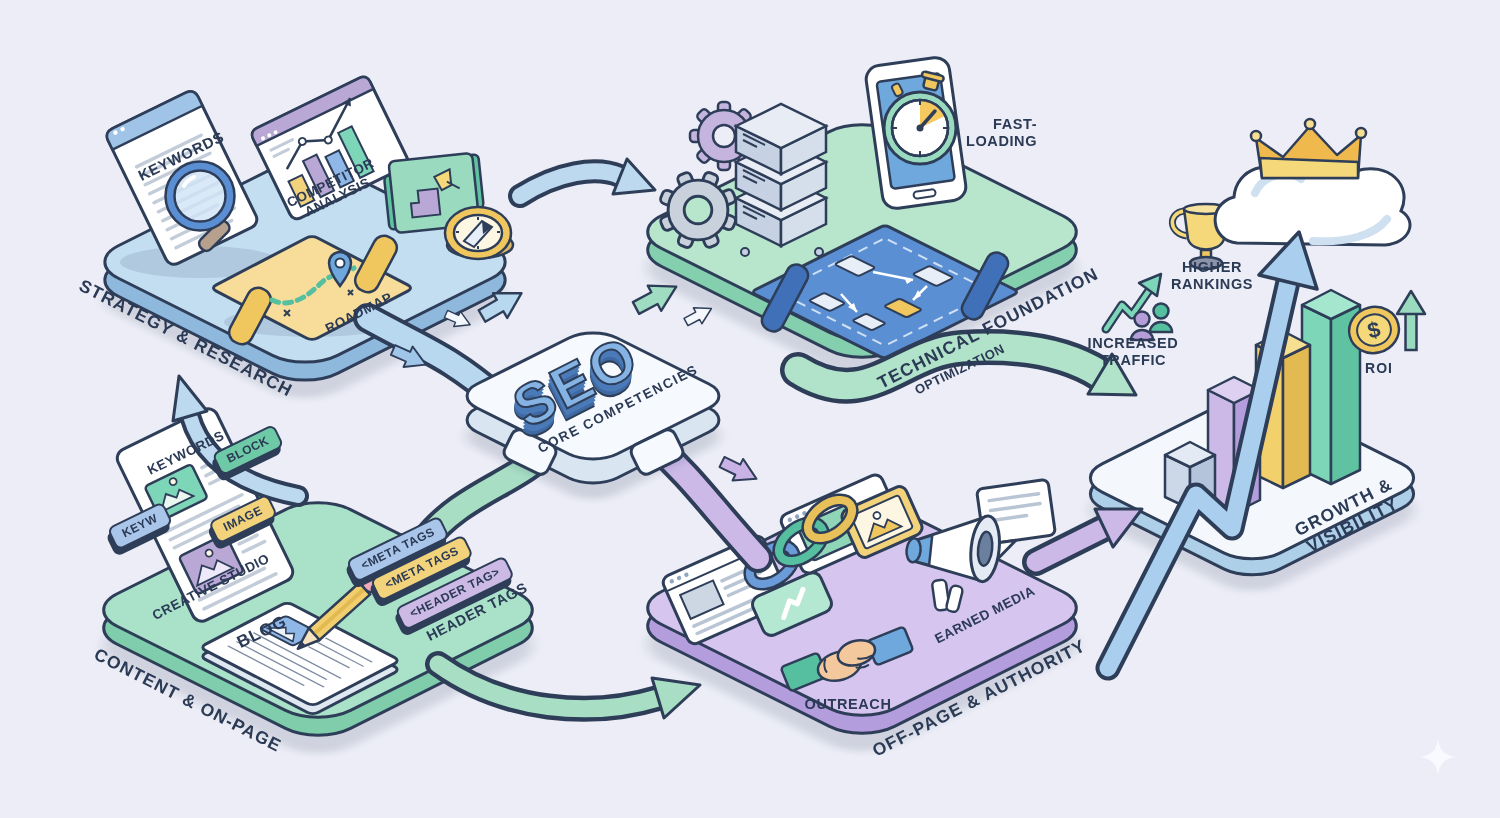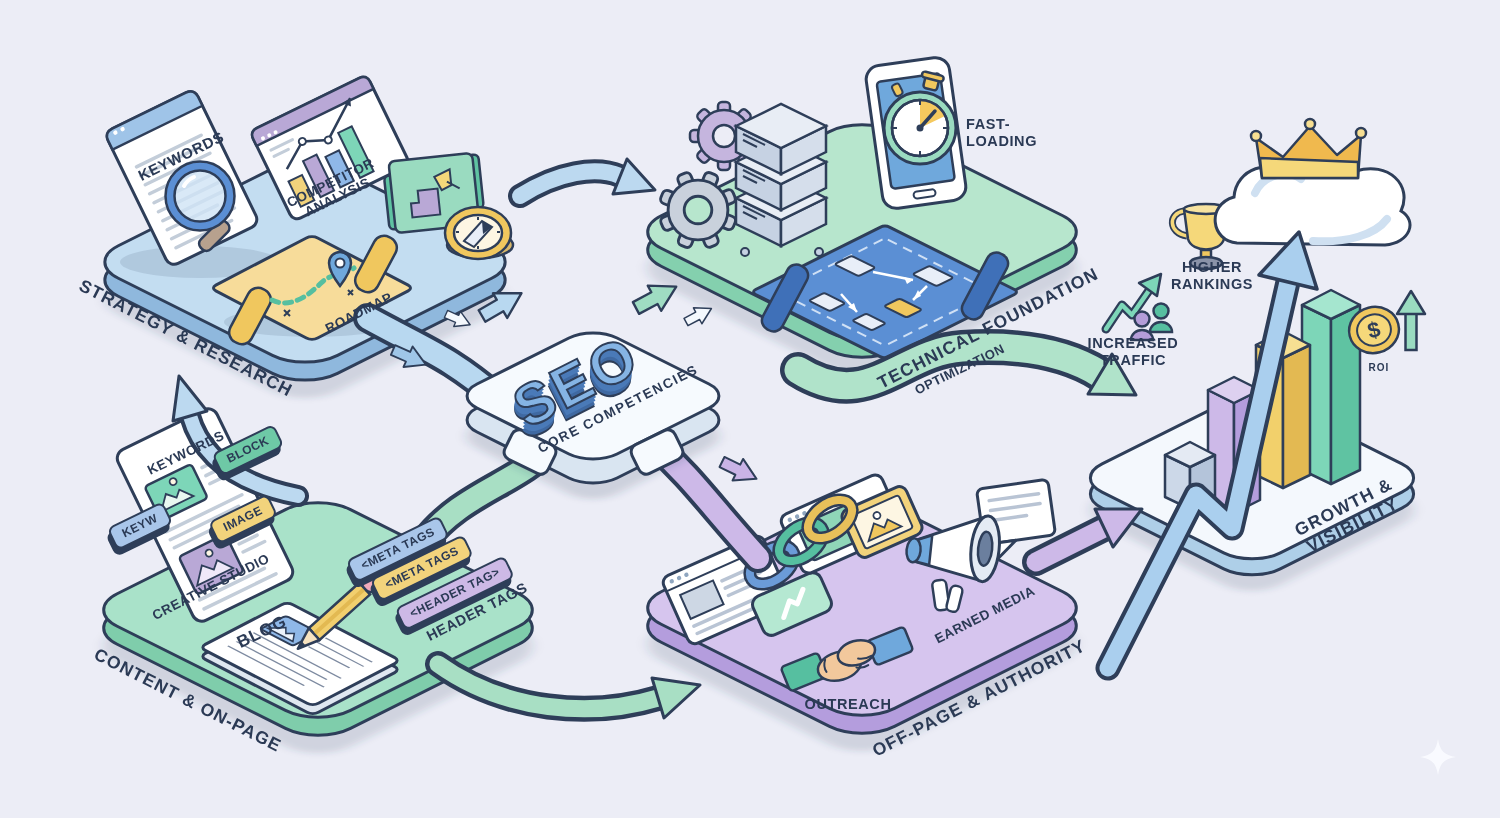--- a/index.html
+++ b/index.html
@@ -8,21 +8,21 @@
   html,body{margin:0;padding:0;background:var(--bg);}
   .stage{position:relative;width:1500px;height:818px;overflow:hidden;background:var(--bg);
          font-family:"Liberation Sans",sans-serif;}
   .stage svg{position:absolute;left:0;top:0;z-index:1;}
   .lbl{position:absolute;z-index:3;transform:translate(-50%,-50%) rotate(var(--r,0deg));
        font-weight:700;color:var(--text);white-space:pre-line;text-align:center;
        line-height:1.15;letter-spacing:.4px;}
   .lbl-xl{font-size:17.5px;letter-spacing:1.2px;}
   .lbl-lg{font-size:14.5px;letter-spacing:.6px;}
   .lbl-md{font-size:13.5px;letter-spacing:.5px;}
-  .tl{transform:rotate(var(--r,0deg));text-align:left;}
+  .tl{transform:rotate(var(--r,0deg));text-align:right;}
   .chip{position:absolute;z-index:3;transform:translate(-50%,-50%) rotate(-26deg);
         font-weight:700;font-size:12px;color:var(--text);padding:3px 10px 4px;
         border:2px solid var(--ink);border-radius:7px;box-shadow:-4px 5px 0 0 var(--ink);
         letter-spacing:.5px;white-space:nowrap;}
   .seo-title{position:absolute;z-index:3;transform:translate(-50%,-50%) rotate(-27deg);
         font-size:58px;font-weight:800;letter-spacing:3px;color:#85b4e4;
         -webkit-text-stroke:2px var(--ink);
         text-shadow:-2px 3px 0 #4a7ab8,-4px 6px 0 #4a7ab8,-6px 9px 0 #3f69a2,-7px 11px 0 var(--ink);}
   .seo-sub{font-size:13.5px;letter-spacing:1.6px;}
 </style>
@@ -641,14 +641,14 @@
 <div class="chip" style="left:422px;top:568px;background:#f2d37c">&lt;META TAGS</div>
 <div class="chip" style="left:455px;top:593px;background:#cdb9e6">&lt;HEADER TAG&gt;</div>
 
 <div class="lbl lbl-md" style="left:985px;top:615px;--r:-27deg">EARNED MEDIA</div>
 <div class="lbl lbl-lg" style="left:848px;top:704px;--r:0deg">OUTREACH</div>
 
 <div class="lbl lbl-lg" style="left:1212px;top:276px;--r:0deg">HIGHER
 RANKINGS</div>
 <div class="lbl lbl-lg" style="left:1133px;top:352px;--r:0deg">INCREASED
 TRAFFIC</div>
-<div class="lbl" style="left:1379px;top:368px;--r:0deg;font-size:10px;letter-spacing:1px">ROI</div>
+<div class="lbl" style="left:1379px;top:368px;--r:0deg;font-size:14px;letter-spacing:1px">ROI</div>
 </div>
 
 </body></html>

